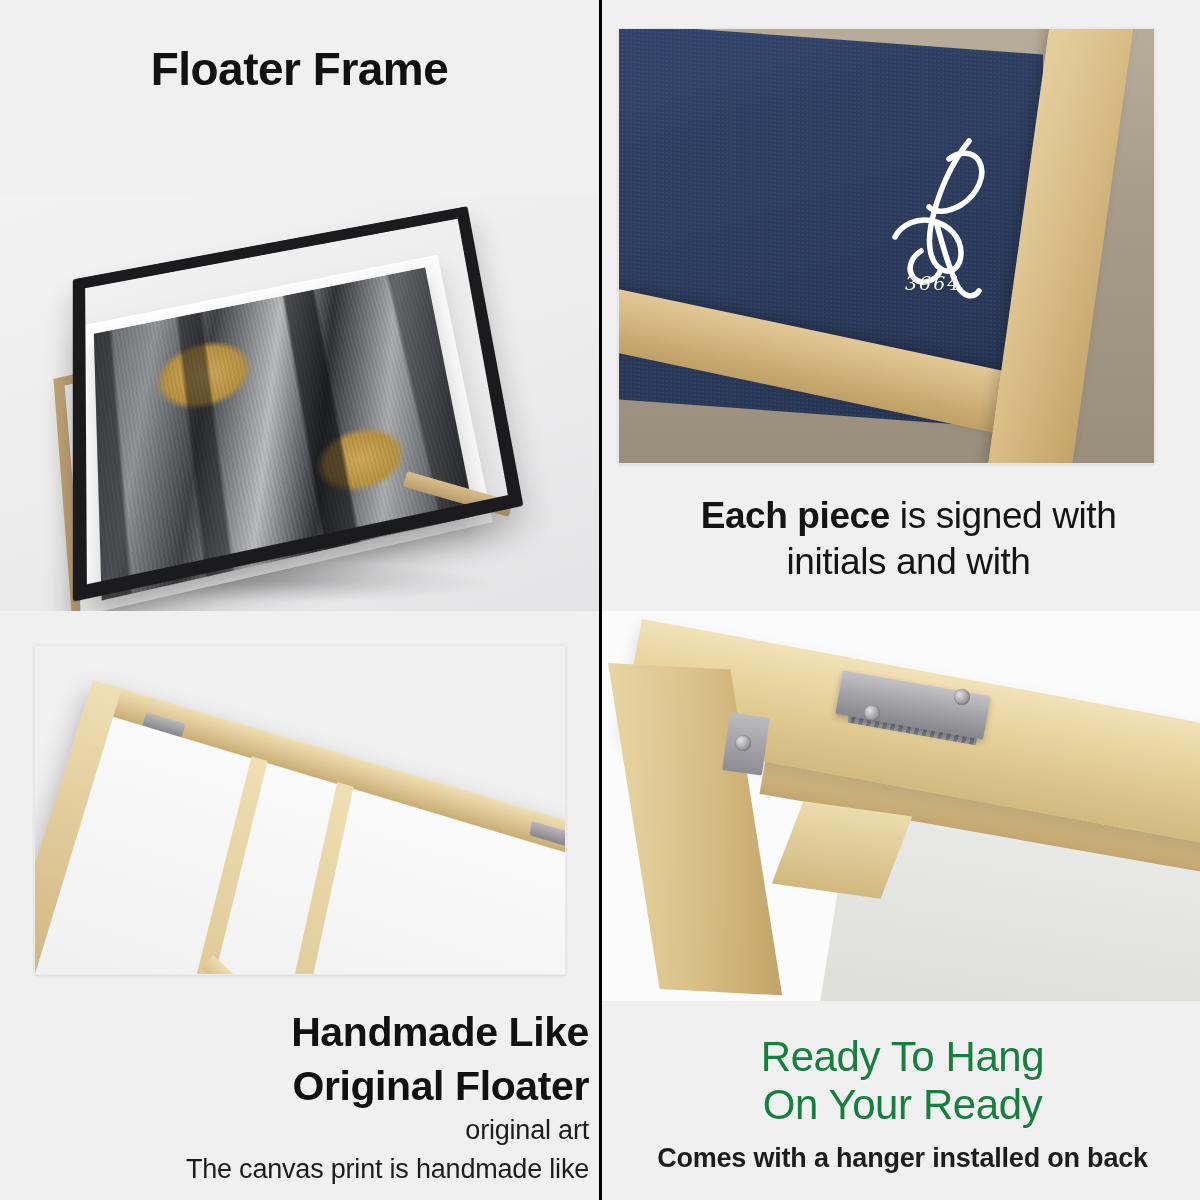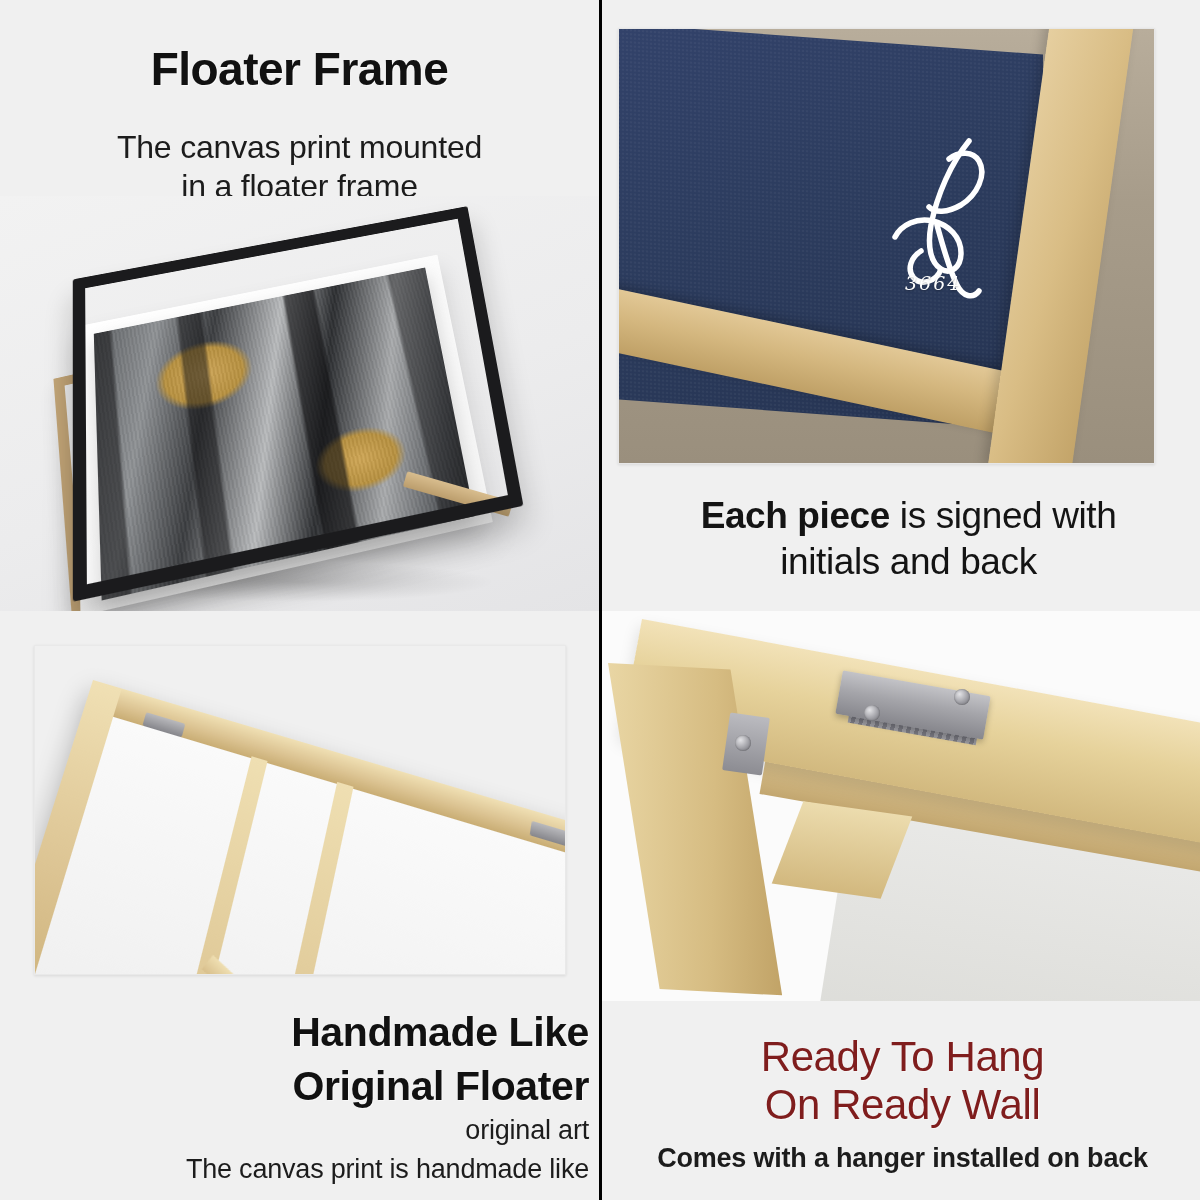--- a/index.html
+++ b/index.html
@@ -81,21 +81,21 @@
           letter-spacing: -0.4px; text-shadow: 1px 1px 0 rgba(255,255,255,0.5); }
   .p3-s { font-size: 27px; font-weight: normal; color: #1c1c1c; line-height: 1.26;
           margin-top: 5px; letter-spacing: -0.2px; }
 
   
   .p4-cap {
     position: absolute;
     bottom: 26px; left: 10px; right: 10px;
     text-align: center;
   }
-  .p4-h { font-size: 42px; font-weight: normal; color: #7f1d1d; line-height: 1.14;
+  .p4-h { font-size: 42px; font-weight: normal; color: #15803d; line-height: 1.14;
           letter-spacing: -0.4px; text-shadow: 1px 1px 0 rgba(255,255,255,0.45); }
   .p4-s { font-size: 27px; font-weight: bold; color: #1c1c1c; margin-top: 14px;
           letter-spacing: -0.2px; }
 
   
   .photo1 {
     position: absolute;
     left: 0; top: 196px; width: 599px; height: 415px;
     background: linear-gradient(160deg, #f2f2f2 0%, #ececed 55%, #e4e4e6 100%);
   }
@@ -294,24 +294,20 @@
 </style>
 </head>
 <body>
 
 <div class="infographic">
 
   <section class="panel">
 
     <div class="headline p1-title">Floater Frame</div>
 
-    <div class="subline p1-sub">
-      <div>The canvas print mounted</div>
-      <div>in a floater frame</div>
-    </div>
 
     <figure class="photo1">
       <div class="ph1-stage">
         <div class="soft-shadow"></div>
         <div class="woodframe-back"></div>
         <div class="white-canvas"></div>
         <div class="art-canvas"></div>
         <div class="wood-leg"></div>
         <div class="black-frame"></div>
       </div>
@@ -336,21 +332,21 @@
           <path d="M44 122 C 34 128, 30 140, 36 148 C 44 158, 60 152, 64 140"></path>
         </g>
       </svg>
       <div class="sig-year">3664</div>
     </figure>
 
     <div class="p2-cap">
       <div>
         <b>Each piece</b><span> is signed with</span>
       </div>
-      <div>initials and back</div>
+      <div>initials and with</div>
     </div>
   </section>
 
   <section class="panel">
 
     <figure class="photo3">
       <div class="ph3-canvasback">
         <div class="ph3-bar" style="left:0;top:0;width:530px;height:30px;"></div>
         <div class="ph3-bar" style="left:0;top:0;width:30px;height:340px;"></div>
         <div class="ph3-brace" style="left:170px;top:28px;width:16px;height:312px;"></div>
@@ -380,18 +376,18 @@
       <div class="ph4-hangertab"></div>
       <div class="ph4-hangerteeth"></div>
       <div class="ph4-hanger"></div>
       <div class="screw" style="left:262px;top:94px;"></div>
       <div class="screw" style="left:352px;top:78px;"></div>
       <div class="screw" style="left:133px;top:124px;"></div>
     </figure>
 
     <div class="p4-cap">
       <div class="p4-h">Ready To Hang</div>
-      <div class="p4-h">On Ready Wall</div>
+      <div class="p4-h">On Your Ready</div>
       <div class="p4-s">Comes with a hanger installed on back</div>
     </div>
   </section>
 
 </div>
 
 </body></html>

